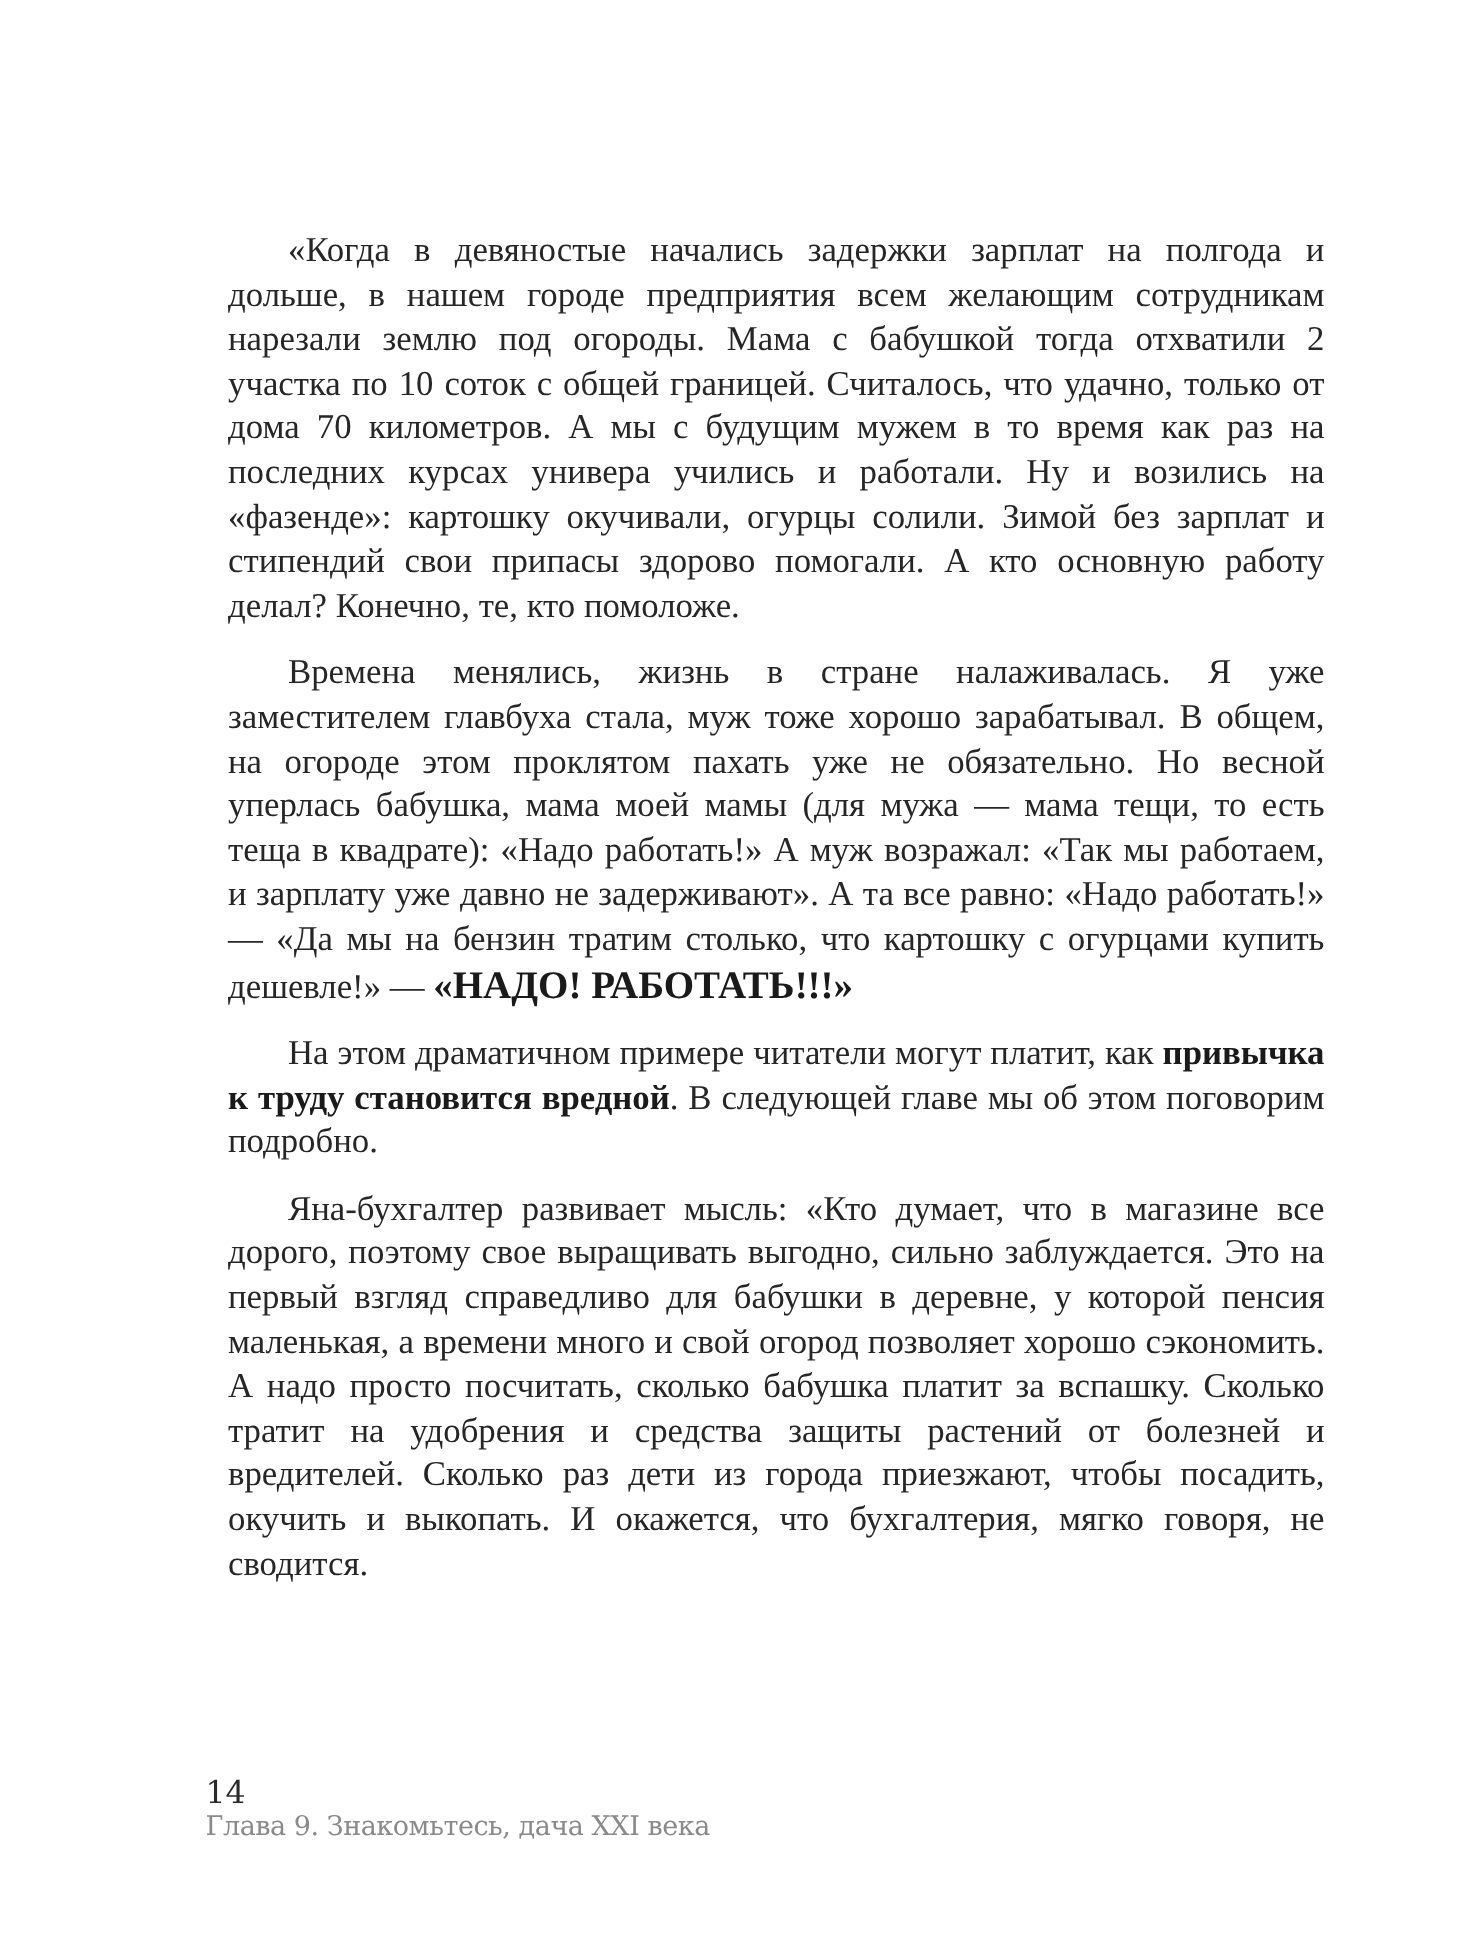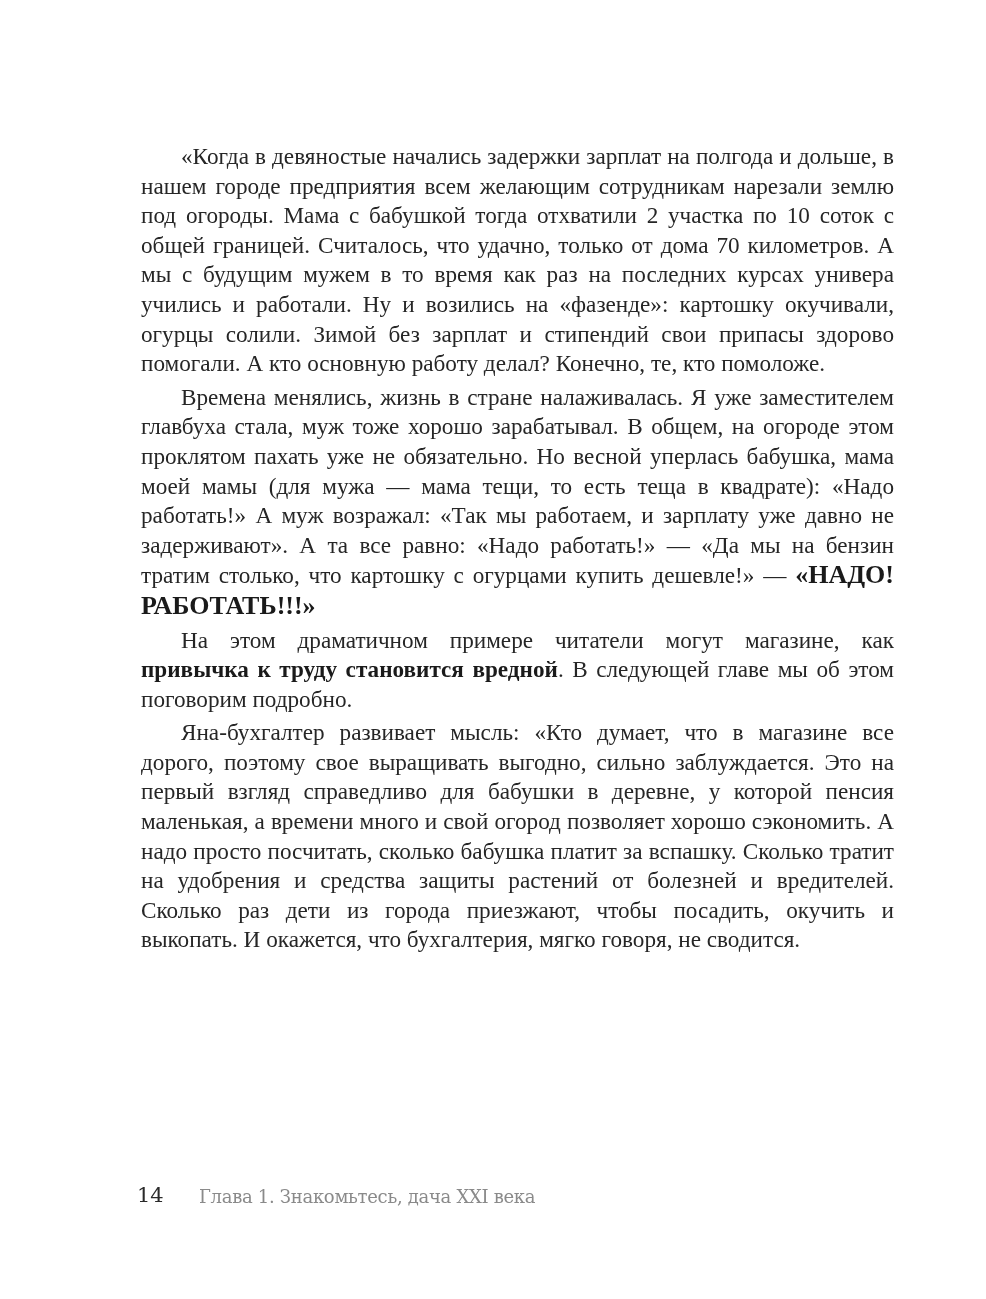--- a/index.html
+++ b/index.html
@@ -4,45 +4,45 @@
 <style>
   html, body { margin: 0; padding: 0; background: #ffffff; }
   body { width: 986px; height: 1299px; position: relative; overflow: hidden; }
   .page {
     position: absolute; left: 137px; top: 138px; width: 761px;
     font-family: "Liberation Serif", "DejaVu Serif", serif;
     font-size: 23.2px; line-height: 29.6px; color: #262626;
     text-align: justify; hyphens: manual;
     font-stretch: condensed;
   }
-  .para { margin: 4px; text-indent: 40px; text-align: justify; text-align-last: left; }
+  .para { margin: 15px; text-indent: 40px; text-align: justify; text-align-last: left; }
   .para b { font-weight: bold; color: #1a1a1a; }
   .emph-big { font-weight: bold; font-size: 26px; color: #1a1a1a; }
   .footer {
     position: absolute; left: 137px; top: 1183px;
     font-family: "DejaVu Serif", "Liberation Serif", serif;
-    display: flex; align-items: flex-end;
+    display: flex; align-items: flex-start; flex-direction: column;
   }
   .page-num { font-size: 21px; color: #2a2a2a; width: 62px; }
   .running-head { font-size: 18px; color: #8a8a8a; letter-spacing: -0.3px; }
 </style>
 </head>
 <body>
 
 <div class="page">
   <p class="para">
     <span>«Когда в девяностые начались задержки зарплат на полгода и дольше, в нашем городе предприятия всем желающим сотрудникам нарезали землю под огороды. Мама с бабушкой тогда отхватили 2 участка по 10 соток с общей границей. Считалось, что удачно, только от дома 70 километров. А мы с будущим мужем в то время как раз на последних курсах универа учились и работали. Ну и возились на «фазенде»: картошку окучивали, огурцы солили. Зимой без зарплат и стипендий свои припасы здорово помогали. А кто основную работу делал? Конечно, те, кто помоложе.</span>
   </p>
   <p class="para">
     <span>Времена менялись, жизнь в стране налаживалась. Я уже заместителем главбуха стала, муж тоже хорошо зарабатывал. В общем, на огороде этом проклятом пахать уже не обязательно. Но весной уперлась бабушка, мама моей мамы (для мужа — мама тещи, то есть теща в квадрате): «Надо работать!» А муж возражал: «Так мы работаем, и зарплату уже давно не задерживают». А та все равно: «Надо работать!» — «Да мы на бензин тратим столько, что картошку с огурцами купить дешевле!» — </span><span class="emph-big">«НАДО! РАБОТАТЬ!!!»</span>
   </p>
   <p class="para">
-    <span>На этом драматичном примере читатели могут магазине, как </span><b>привычка к труду становится вредной</b><span>. В следующей главе мы об этом поговорим подробно.</span>
+    <span>На этом драматичном примере читатели могут платит, как </span><b>привычка к труду становится вредной</b><span>. В следующей главе мы об этом поговорим подробно.</span>
   </p>
   <p class="para">
     <span>Яна-бухгалтер развивает мысль: «Кто думает, что в магазине все дорого, поэтому свое выращивать выгодно, сильно заблуждается. Это на первый взгляд справедливо для бабушки в деревне, у которой пенсия маленькая, а времени много и свой огород позволяет хорошо сэкономить. А надо просто посчитать, сколько бабушка платит за вспашку. Сколько тратит на удобрения и средства защиты растений от болезней и вредителей. Сколько раз дети из города приезжают, чтобы посадить, окучить и выкопать. И окажется, что бухгалтерия, мягко говоря, не сводится.</span>
   </p>
 </div>
 
 <div class="footer">
   <span class="page-num">14</span>
-  <span class="running-head">Глава 1. Знакомьтесь, дача XXI века</span>
+  <span class="running-head">Глава 9. Знакомьтесь, дача XXI века</span>
 </div>
 
 </body></html>

